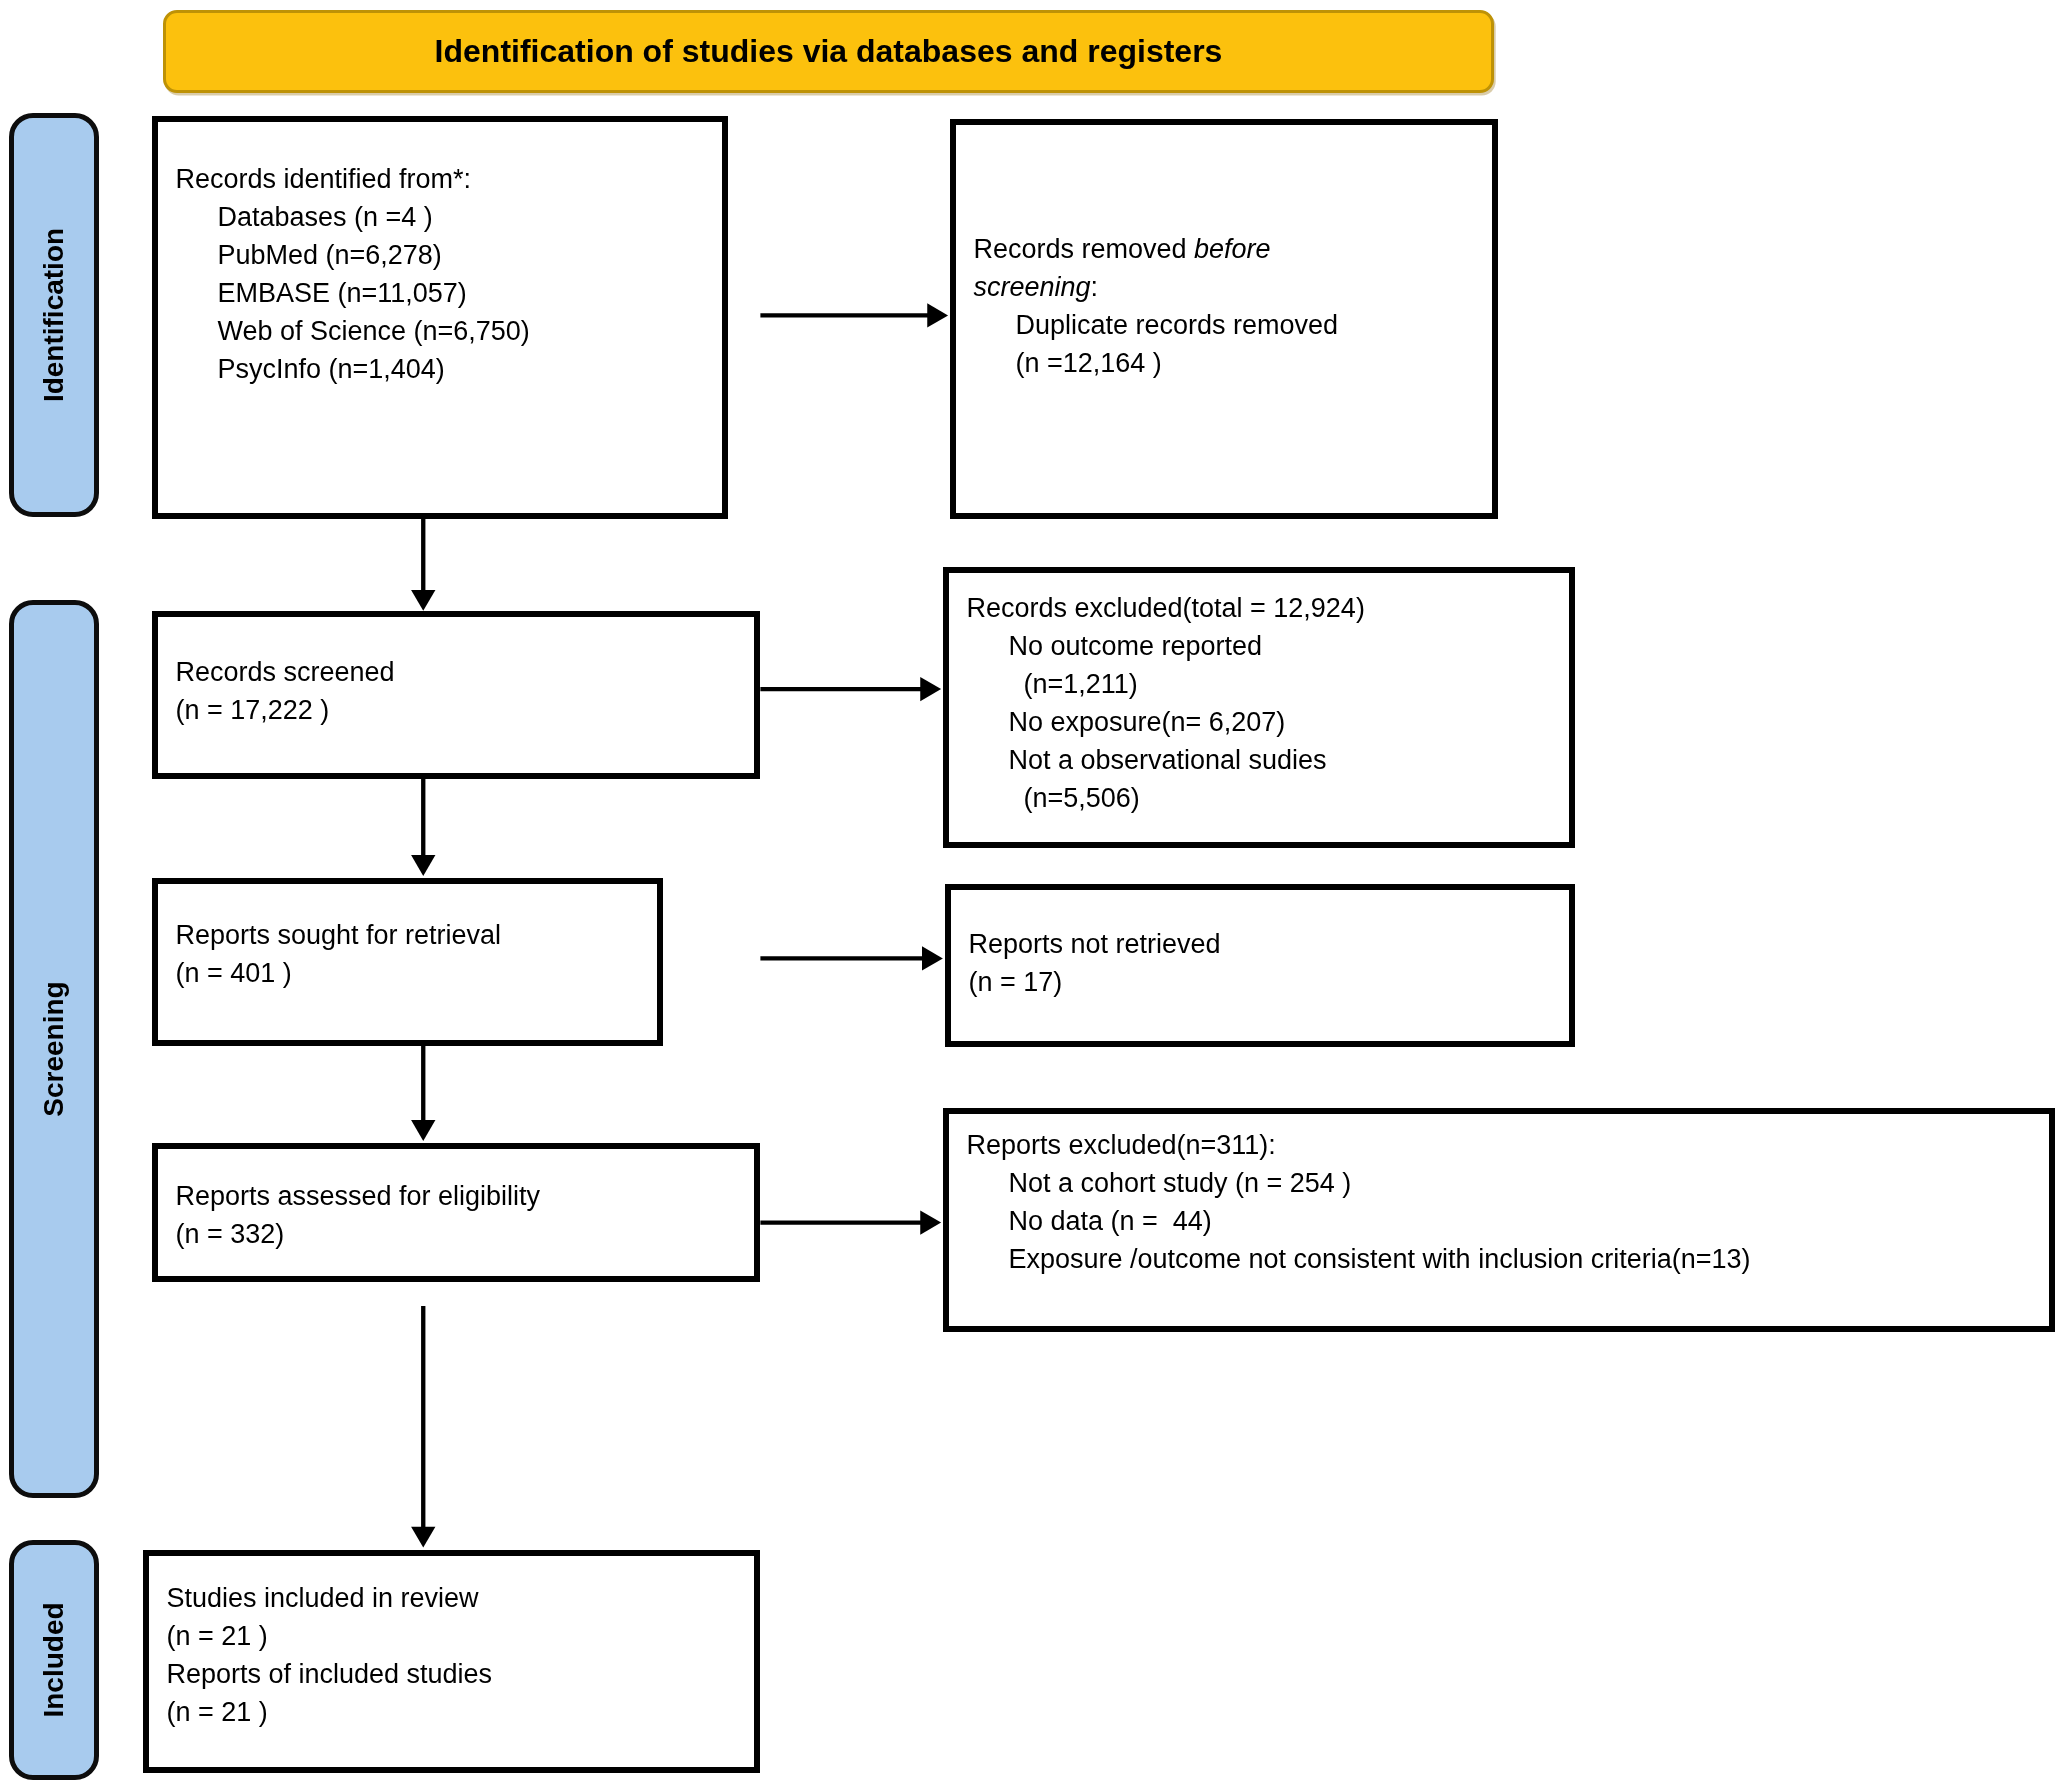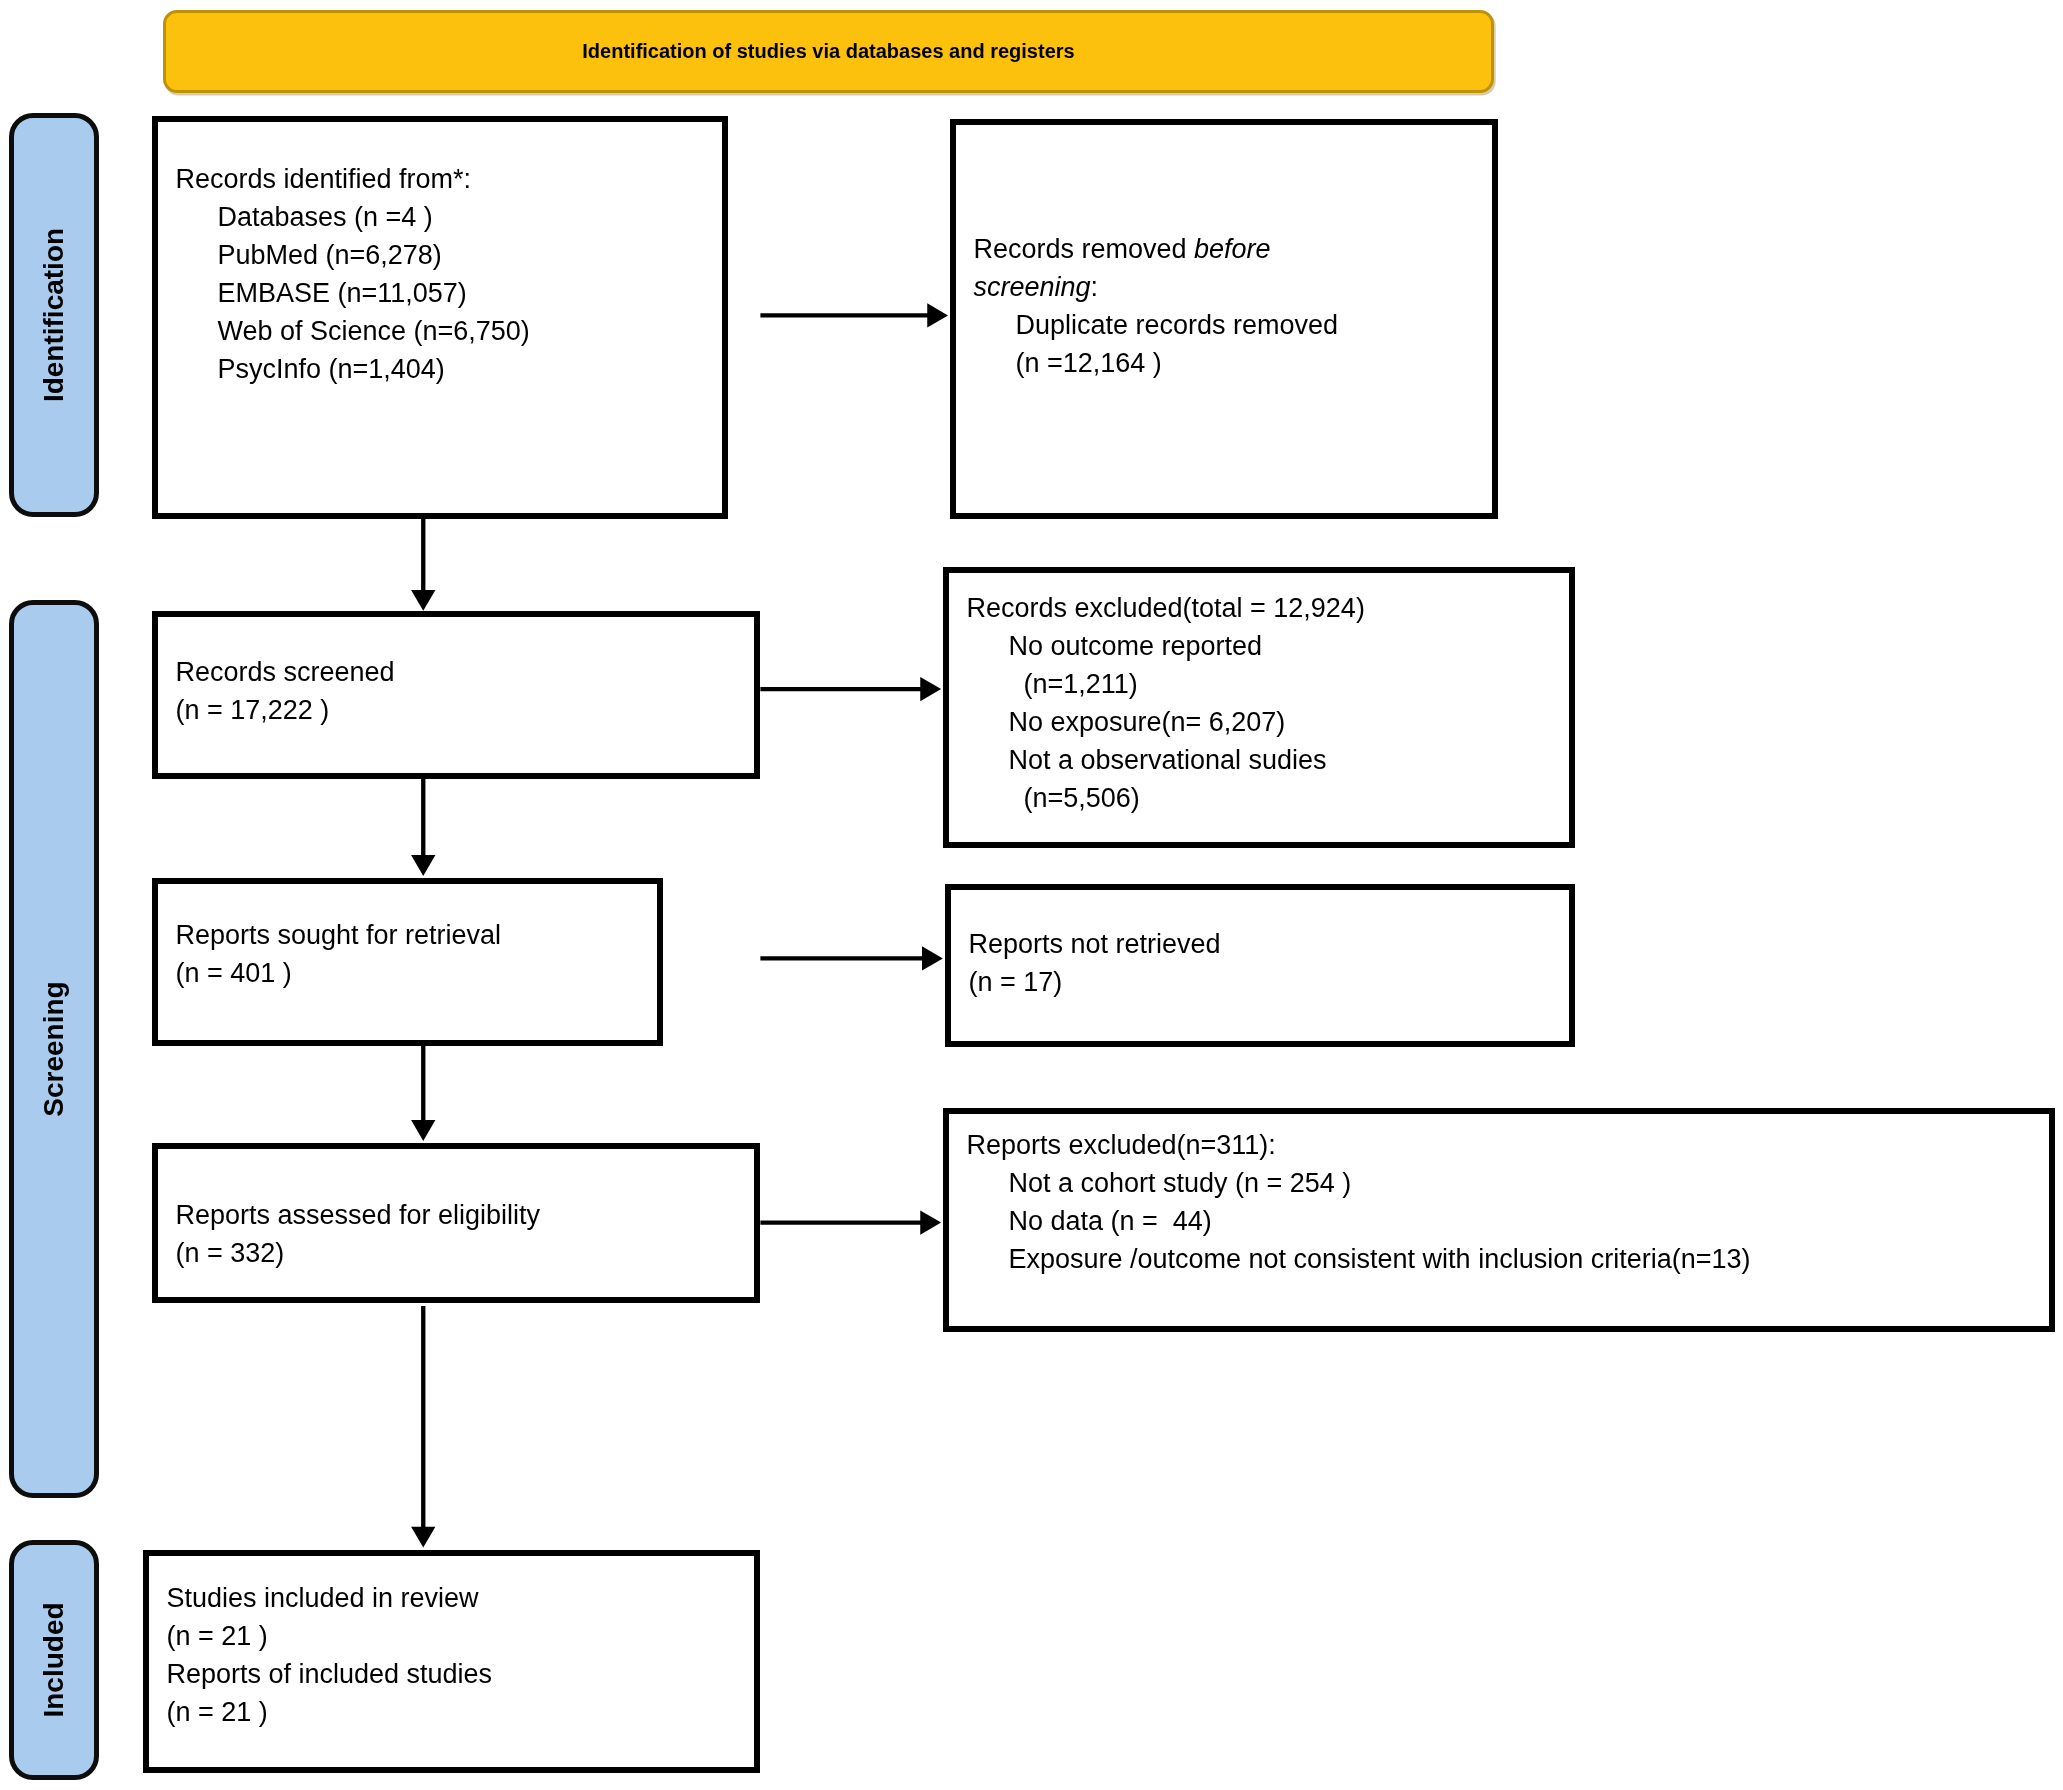--- a/index.html
+++ b/index.html
@@ -11,21 +11,21 @@
     color:#000;
     overflow:hidden;
   }
   .banner{
     position:absolute;left:163px;top:10.4px;width:1331px;height:83px;
     background:var(--banner-fill,#FCC10D);
     border:3.5px solid var(--banner-border,#BE9206);
     border-radius:14px;
     box-sizing:border-box;
     display:flex;align-items:center;justify-content:center;
-    font-size:20px;font-weight:bold;
+    font-size:32px;font-weight:bold;
     box-shadow:1.7px 2.6px 0 rgba(150,110,10,.35);
   }
   .stage{
     position:absolute;left:8.7px;width:90px;
     background:var(--stage-fill,#A8CBEE);
     border:5.2px solid #0d0d0d;
     border-radius:24px;
     box-sizing:border-box;
     display:flex;align-items:center;justify-content:center;
   }
@@ -47,21 +47,21 @@
   .line{white-space:pre;}
   .ind1{padding-left:42px;}
   .ind2{padding-left:57px;}
   .it{font-style:italic;}
   .box-records-identified{left:152px;top:116px;width:576px;height:403px;padding-top:38px;}
   .box-records-removed{left:950px;top:119px;width:548px;height:400px;padding-top:105px;}
   .box-records-screened{left:152px;top:611px;width:608px;height:168px;padding-top:36px;}
   .box-records-excluded{left:943px;top:567px;width:632px;height:281px;padding-top:16px;}
   .box-reports-sought{left:152px;top:878px;width:511px;height:168px;padding-top:32px;}
   .box-reports-not-retrieved{left:945px;top:884px;width:630px;height:163px;padding-top:35px;}
-  .box-reports-assessed{left:152px;top:1143px;width:608px;height:160px;padding-top:47px;}
+  .box-reports-assessed{left:152px;top:1143px;width:608px;height:139px;padding-top:28px;}
   .box-reports-excluded{left:943px;top:1108px;width:1112px;height:224px;padding-top:12px;}
   .box-studies-included{left:143px;top:1550px;width:617px;height:223px;padding-top:22.6px;}
   .arrows{position:absolute;left:0;top:0;pointer-events:none;}
 </style>
 </head>
 <body>
 
 <div class="canvas">
 
   <div class="banner">

